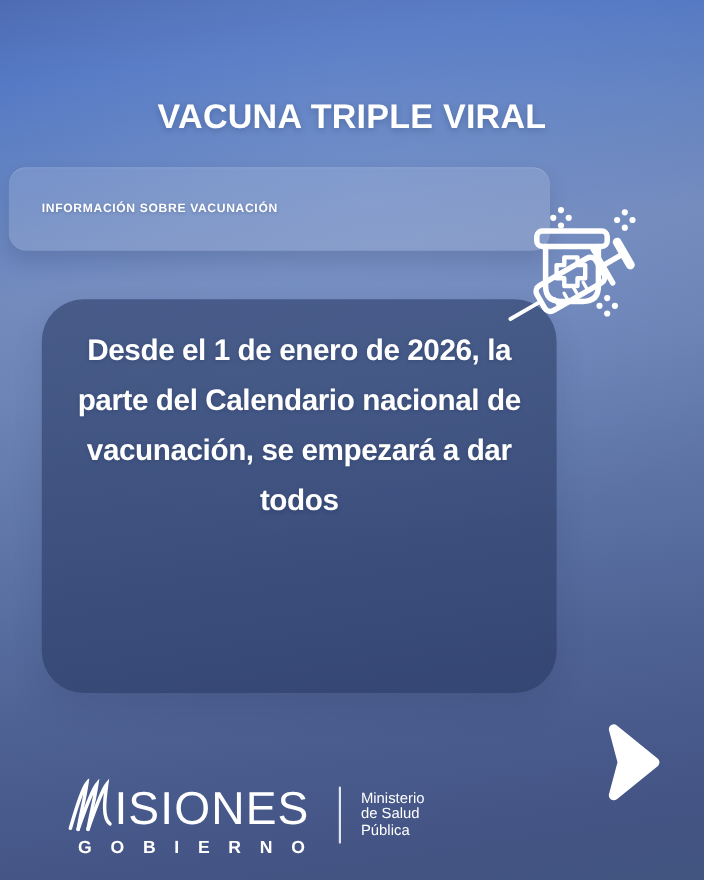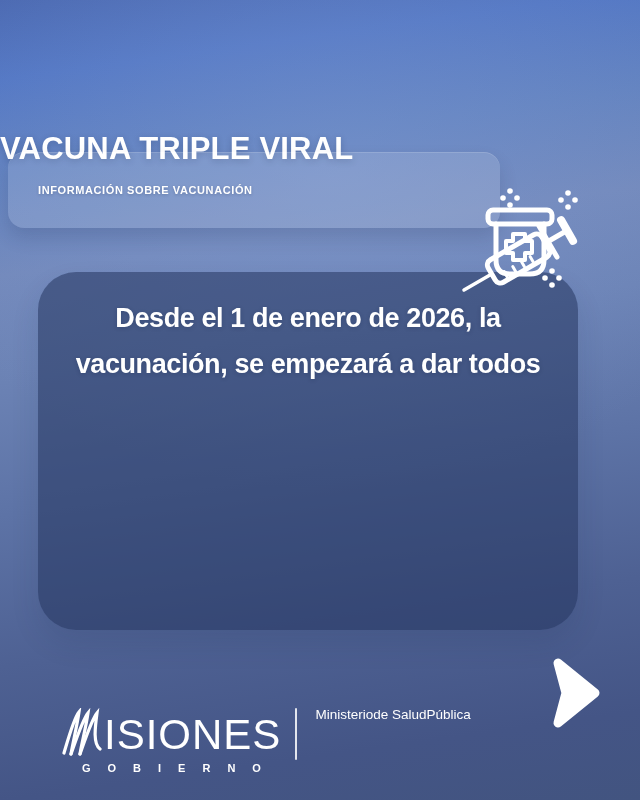--- a/index.html
+++ b/index.html
@@ -8,72 +8,71 @@
     width:640px;height:800px;
     margin:0 auto;
     overflow:hidden;
     font-family:"Liberation Sans", sans-serif;
     background:
       radial-gradient(95% 55% at 52% 22%, rgba(130,158,214,0.38), rgba(130,158,214,0) 72%),
       linear-gradient(172deg,#4c6ab2 0%, #5377c4 9%, #6282bf 20%, #7389bb 31%, #6c83b5 42%, #5d73a6 58%, #4e6193 75%, #445586 90%, #425480 100%);
   }
   .title{
     position:absolute;top:88px;left:0;right:0;
-    text-align:left;color:#fff;
+    text-align:center;color:#fff;
     font-size:31px;font-weight:800;letter-spacing:0.2px;
     text-shadow:0 2px 6px rgba(20,35,70,0.25);
-    margin-top:43px;
   }
   .ribbon{
     position:absolute;left:8px;top:152px;width:492px;height:76px;
     background:rgba(255,255,255,0.13);
     border-radius:16px;
     box-shadow:0 10px 18px rgba(25,40,75,0.16), inset 0 1px 0 rgba(255,255,255,0.14);
     display:flex;align-items:center;
     padding-left:30px;box-sizing:border-box;
   }
   .ribbon-label{
     color:#fff;font-size:11px;font-weight:700;letter-spacing:0.6px;
     text-shadow:0 1px 3px rgba(20,35,70,0.25);
   }
   .vaccine-icon{position:absolute;left:452px;top:168px;z-index:3;}
   .card{
-    position:absolute;left:38px;top:272px;width:540px;height:358px;
+    position:absolute;left:38px;top:272px;width:468px;height:358px;
     background:rgba(34,51,92,0.55);
     border-radius:38px;
     box-shadow:0 14px 28px rgba(25,40,75,0.12);
     z-index:2;
   }
   .card-text{
     padding:24px 10px 0 10px;
     text-align:center;color:#fff;
     font-size:27px;font-weight:700;letter-spacing:-0.4px;
     line-height:45.5px;
     text-shadow:0 1px 4px rgba(15,28,60,0.22);
   }
   .next-arrow{position:absolute;left:548px;top:654px;cursor:pointer;z-index:4;}
   .footer-logo{
     position:absolute;left:62px;top:708px;
-    display:flex;align-items:flex-start;color:#fff;z-index:2;
+    display:flex;align-items:center;color:#fff;z-index:2;
   }
   .logo-left{display:flex;flex-direction:column;}
   .logo-word{display:flex;align-items:flex-end;}
   .logo-word-rest{
     font-size:42px;font-weight:400;letter-spacing:1px;line-height:1;
     margin-left:2px;
   }
   .logo-gobierno{
-    font-size:11px;font-weight:600;letter-spacing:17px;
-    margin-top:7px;margin-left:20px;line-height:1;
+    font-size:16px;font-weight:600;letter-spacing:17px;
+    margin-top:7px;margin-left:9px;line-height:1;
   }
   .logo-divider{
     width:2px;height:52px;background:rgba(255,255,255,0.85);
     margin:0 18px 6px 14px;border-radius:1px;
   }
-  .ministry{display:flex;flex-direction:row;margin-bottom:6px;}
+  .ministry{display:flex;flex-direction:column;margin-bottom:6px;}
   .ministry div{font-size:13.5px;font-weight:500;line-height:14.5px;}
 </style>
 </head>
 <body>
 
 <div class="poster">
 
   <div class="title">VACUNA TRIPLE VIRAL</div>
 
   <div class="ribbon">
@@ -112,20 +111,21 @@
       <circle cx="100" cy="103" r="2.8"></circle>
         <circle cx="100" cy="117" r="2.8"></circle>
         <circle cx="93" cy="110" r="2.8"></circle>
         <circle cx="107" cy="110" r="2.8"></circle>
     </g>
   </svg>
 
   <div class="card">
     <div class="card-text">
       <div>Desde el 1 de enero de 2026, la</div>
+      <div>parte del Calendario nacional de</div>
       <div>vacunación, se empezará a dar todos</div>
     </div>
   </div>
 
   <svg class="next-arrow" width="56" height="80" viewBox="0 0 56 80">
     <path d="M10 9 L47 39 L10 69 L18 39 Z" fill="#ffffff" stroke="#ffffff" stroke-width="9" stroke-linejoin="round" stroke-linecap="round"></path>
   </svg>
 
   <div class="footer-logo">
     <div class="logo-left">

